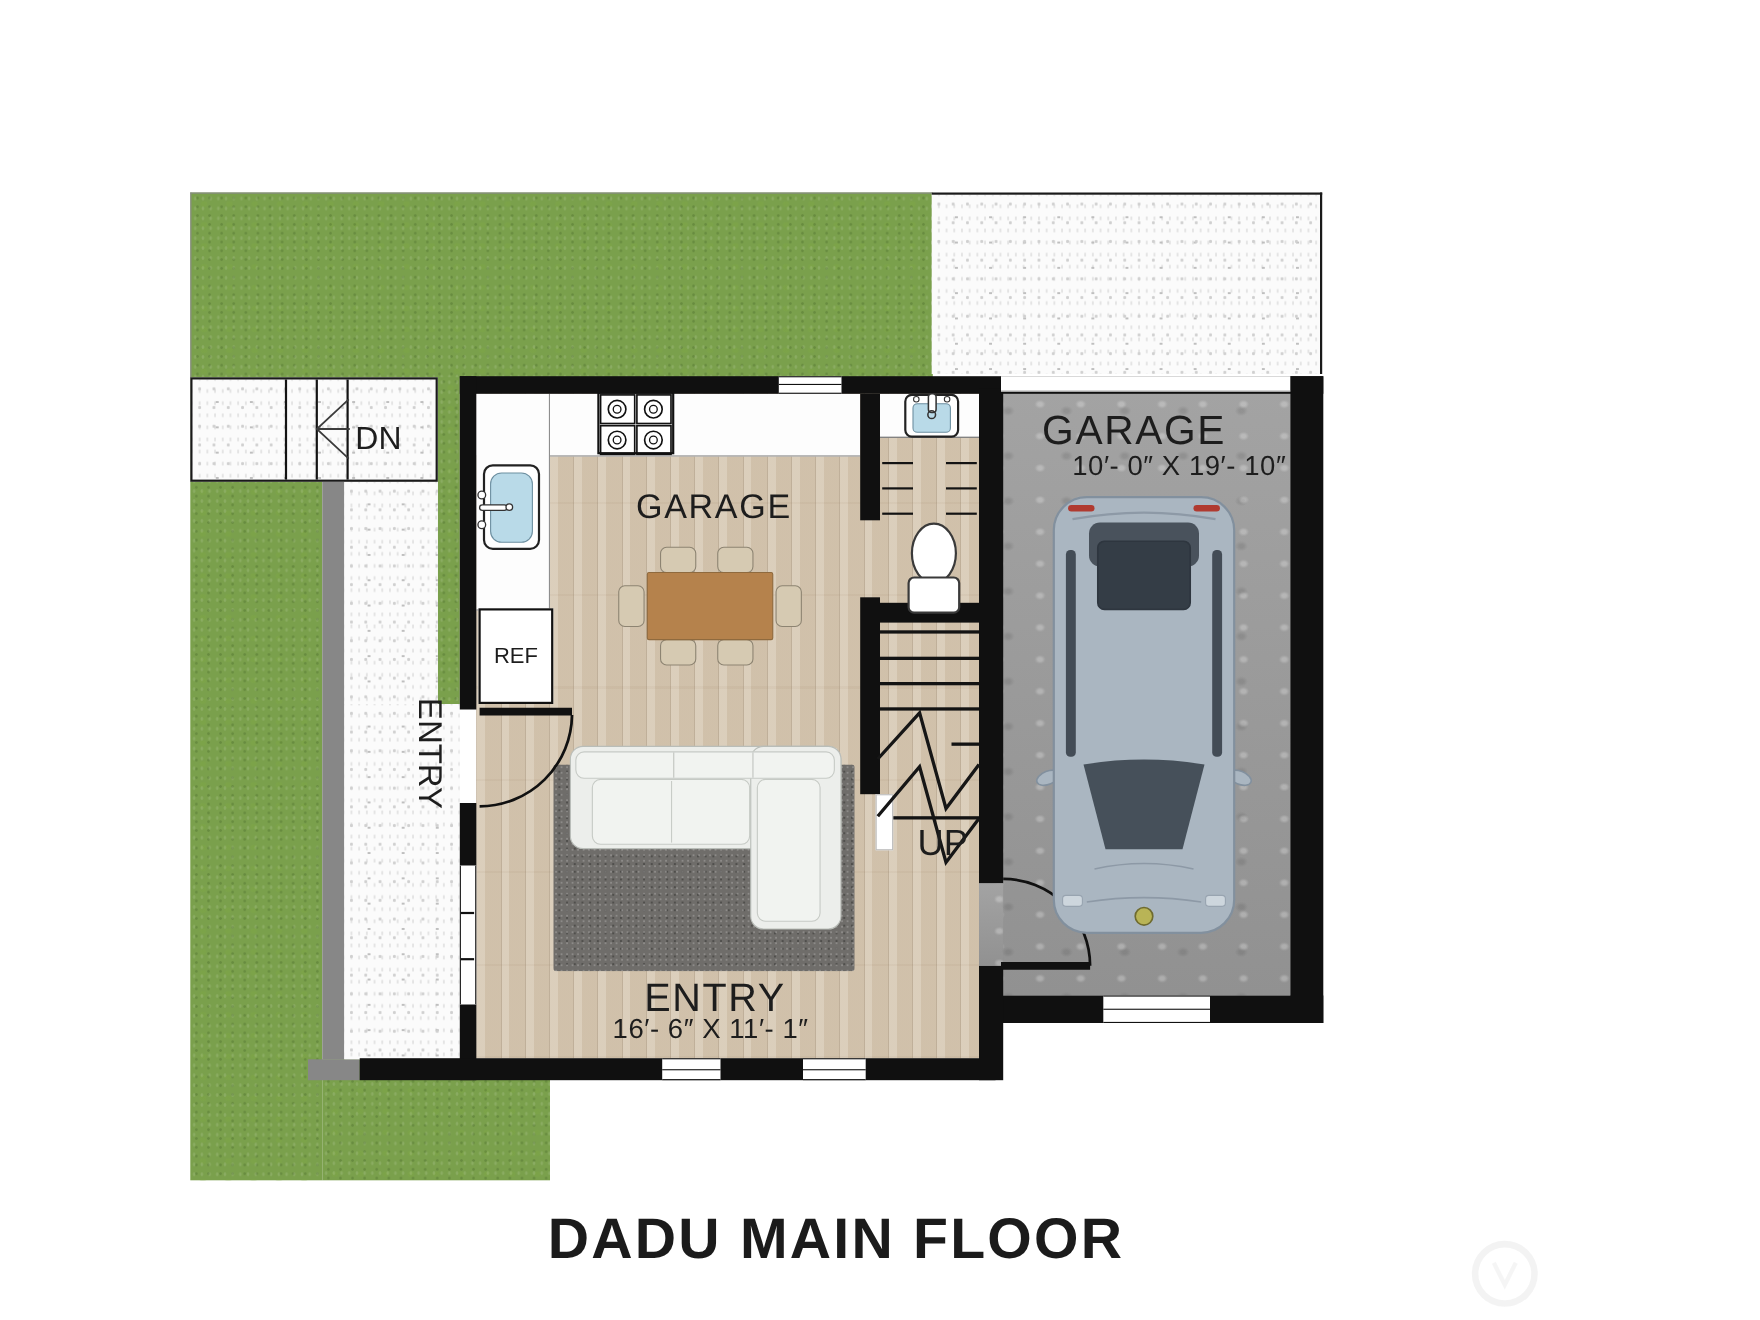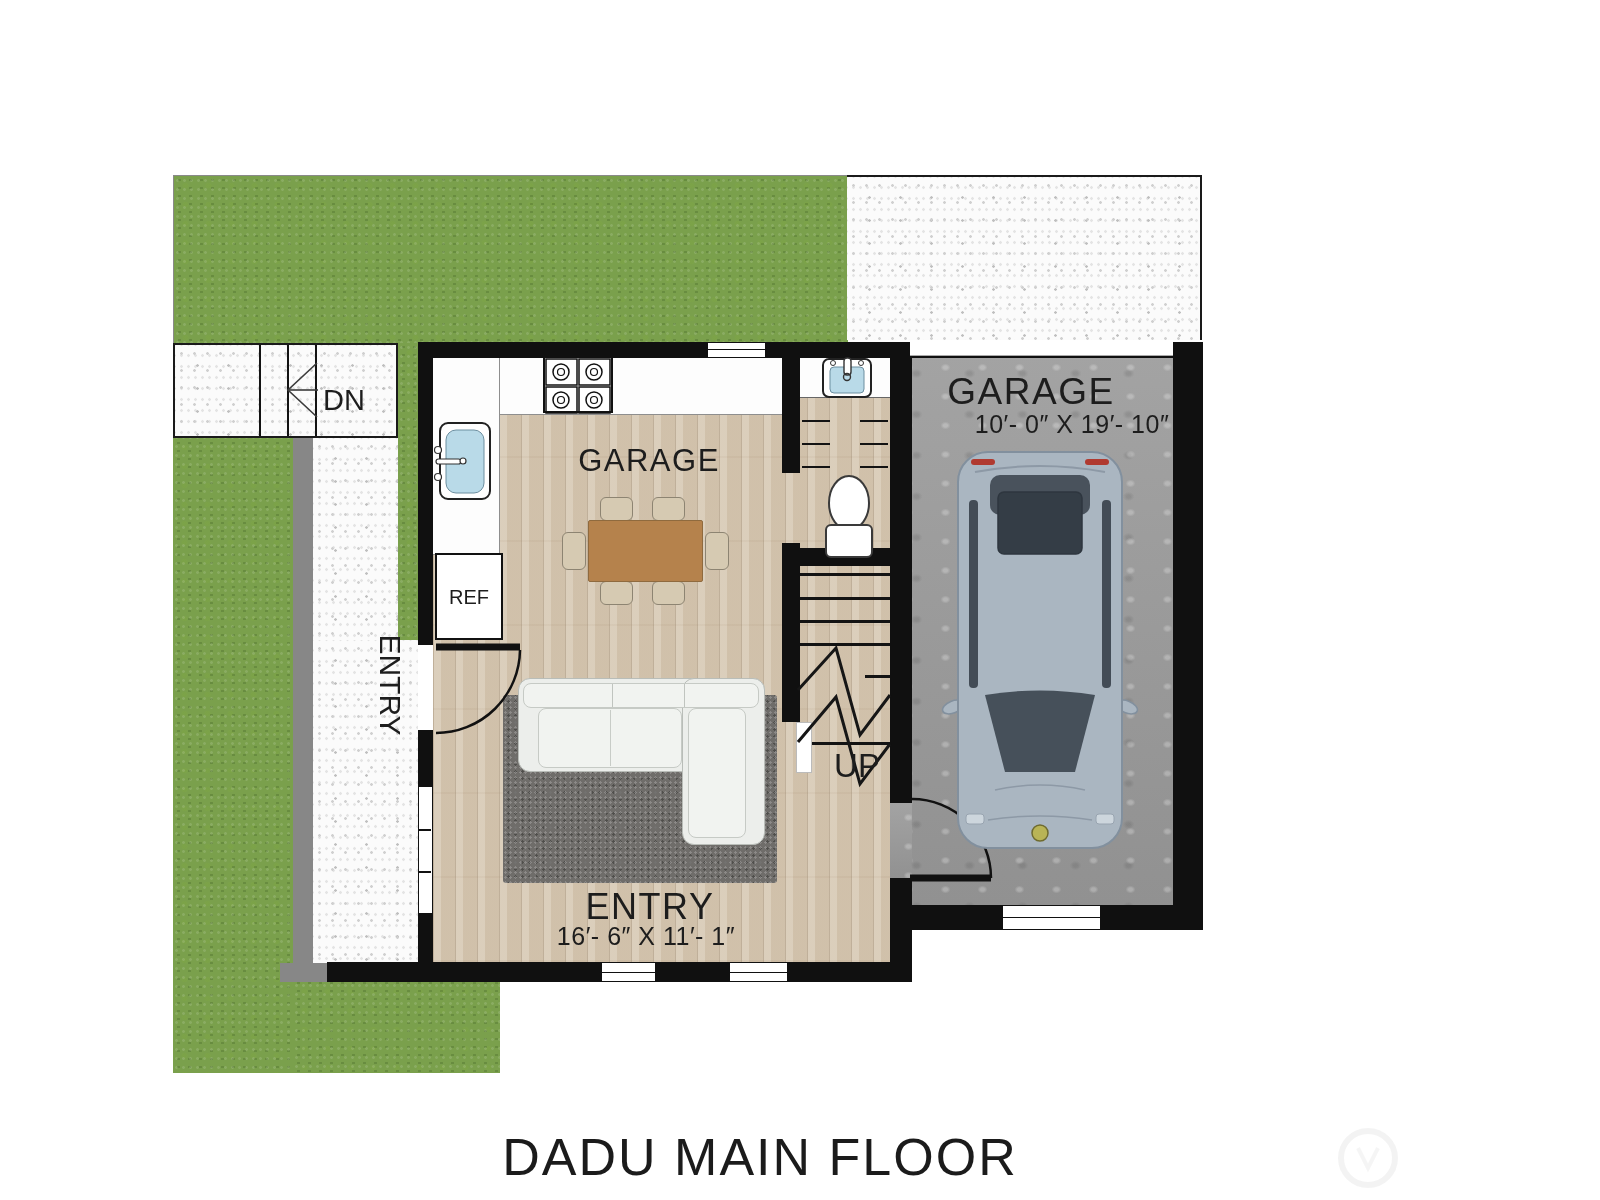--- a/index.html
+++ b/index.html
@@ -41,21 +41,21 @@
     background-image:
       radial-gradient(rgba(255,255,255,0.20) 1px, transparent 1.3px),
       radial-gradient(rgba(0,0,0,0.28) 1px, transparent 1.4px);
     background-size:5px 5px,7px 7px;background-position:0 0,2px 3px;}
   .sofa{background:#eceeeb;border:1.5px solid #b9bdb8;border-radius:12px;box-sizing:border-box;}
   .cushion{background:#f1f3f0;border:1px solid #c6cac5;border-radius:8px;box-sizing:border-box;}
   .chair{background:#d6cab2;border:1.5px solid #8d8472;border-radius:6px;box-sizing:border-box;}
   
   .lbl{position:absolute;color:#1d1d1d;transform:translate(-50%,-50%);white-space:nowrap;}
   .room{letter-spacing:1.5px;}
-  #title{font-size:52px;font-weight:400;letter-spacing:2px;color:#1b1b1b;margin-top:30px;}
+  #title{font-size:52px;font-weight:700;letter-spacing:2px;color:#1b1b1b;}
   .dims{letter-spacing:0.5px;}
   svg{display:block;}
 </style>
 </head>
 <body>
 
 <div id="stage">
 
   <div class="abs grass" style="left:173px;top:175px;width:674px;height:168px;border-top:1px solid #8a8a8a;border-left:1px solid #8a8a8a;"></div>
   <div class="abs grass" style="left:173px;top:343px;width:120px;height:730px;"></div>

